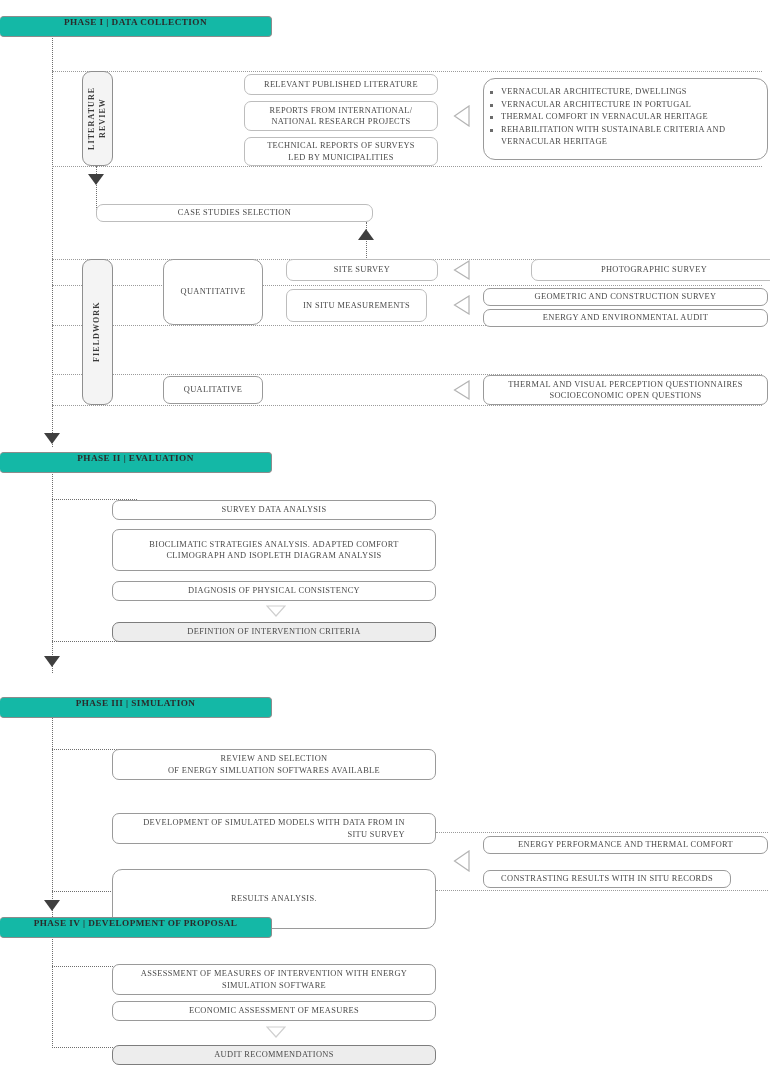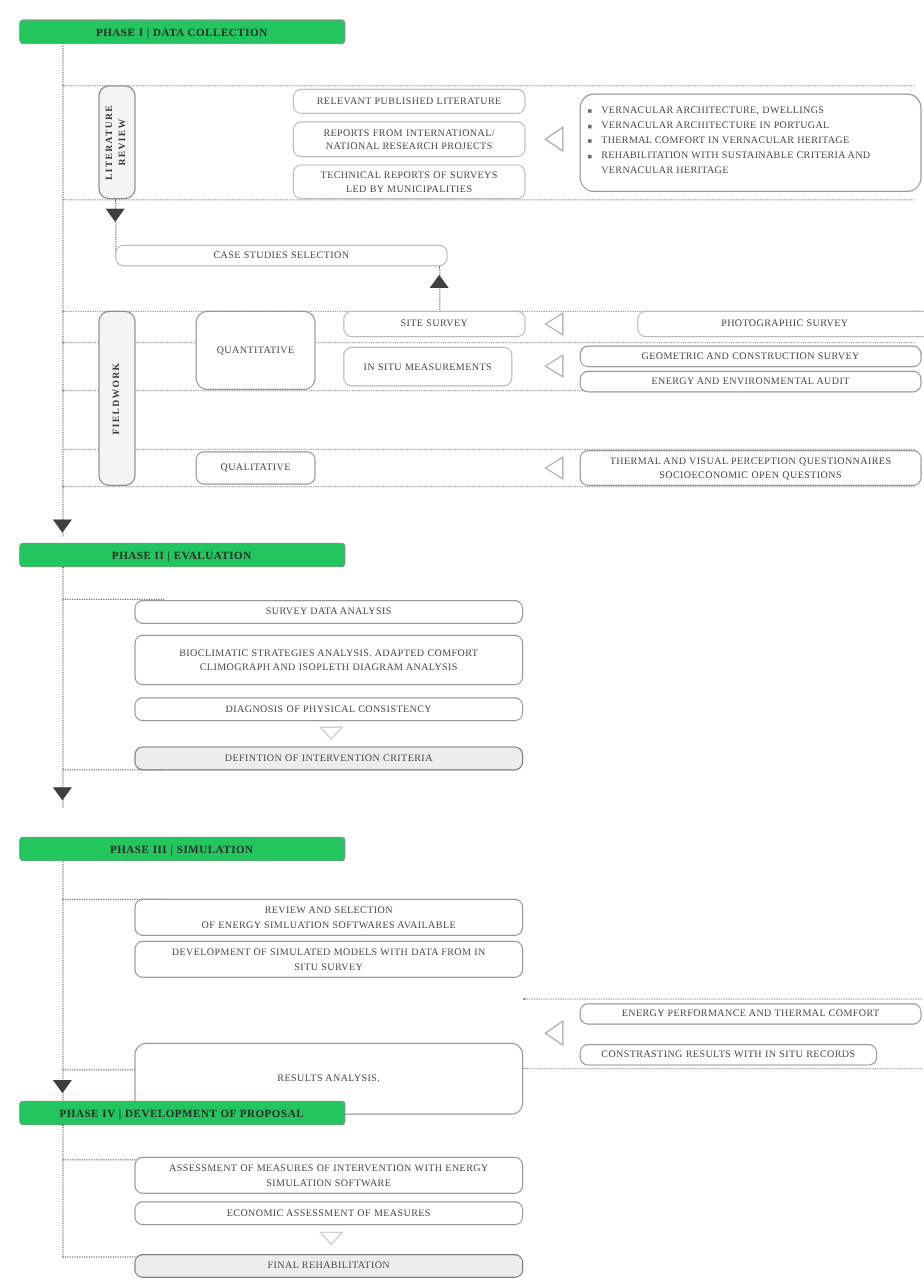--- a/index.html
+++ b/index.html
@@ -14,28 +14,27 @@
     position: relative;
     width: 770px;
     height: 1070px;
     background: #ffffff;
     overflow: hidden;
   }
 
   
   .phase-banner {
     position: absolute;
-    left: 16px;
+    left: 0;
     height: 19px;
-    background: #22c55e;
+    background: #14b8a6;
     border: 1px solid #8c8c8c;
     border-radius: 4px;
     border-left: none;
     display: flex;
-    align-items: center;
     justify-content: center;
     font-size: 9.2px;
     font-weight: bold;
     letter-spacing: 0.45px;
     color: #2b2b2b;
     font-family: "Liberation Serif", serif;
     z-index: 6;
   }
 
   
@@ -296,21 +295,21 @@
   </div>
 
   <div class="dotline-v" style="left:52px; top:716px; height:201px;"></div>
   <div class="dotline-h" style="left:52px; top:749px; width:85px;"></div>
   <div class="dotline-h" style="left:52px; top:891px; width:85px;"></div>
 
   <div class="node mid" style="left:112px; top:749px; width:324px; height:31px; white-space:pre-line;">
     <span>REVIEW AND SELECTION
 OF ENERGY SIMLUATION SOFTWARES AVAILABLE</span>
   </div>
-  <div class="node mid" style="left:112px; top:784px; width:324px; height:31px; white-space:pre-line;">
+  <div class="node mid" style="left:112px; top:813px; width:324px; height:31px; white-space:pre-line;text-align:right;">
     <span>DEVELOPMENT OF SIMULATED MODELS WITH DATA FROM IN
 SITU SURVEY</span>
   </div>
   <div class="node mid tall" style="left:112px; top:831px; width:324px; height:60px;margin-top:38px;">
     <span>RESULTS ANALYSIS.</span>
   </div>
 
   <div class="dotline-h pale" style="left:436px; top:832px; width:332px;"></div>
   <div class="dotline-h pale" style="left:436px; top:890px; width:332px;"></div>
 
@@ -343,16 +342,16 @@
   </div>
   <div class="node mid" style="left:112px; top:1001px; width:324px; height:20px;">
     <span>ECONOMIC ASSESSMENT OF MEASURES</span>
   </div>
   <div class="tri-down-hollow" style="left:266px; top:1026px;">
     <svg width="20" height="12" viewBox="0 0 20 12">
       <polygon points="1,1 19,1 10,11" fill="none" stroke="#cfcfcf" stroke-width="1.2"></polygon>
     </svg>
   </div>
   <div class="node shaded" style="left:112px; top:1045px; width:324px; height:20px;">
-    <span>FINAL REHABILITATION</span>
+    <span>AUDIT RECOMMENDATIONS</span>
   </div>
 
 </div>
 
 </body></html>

